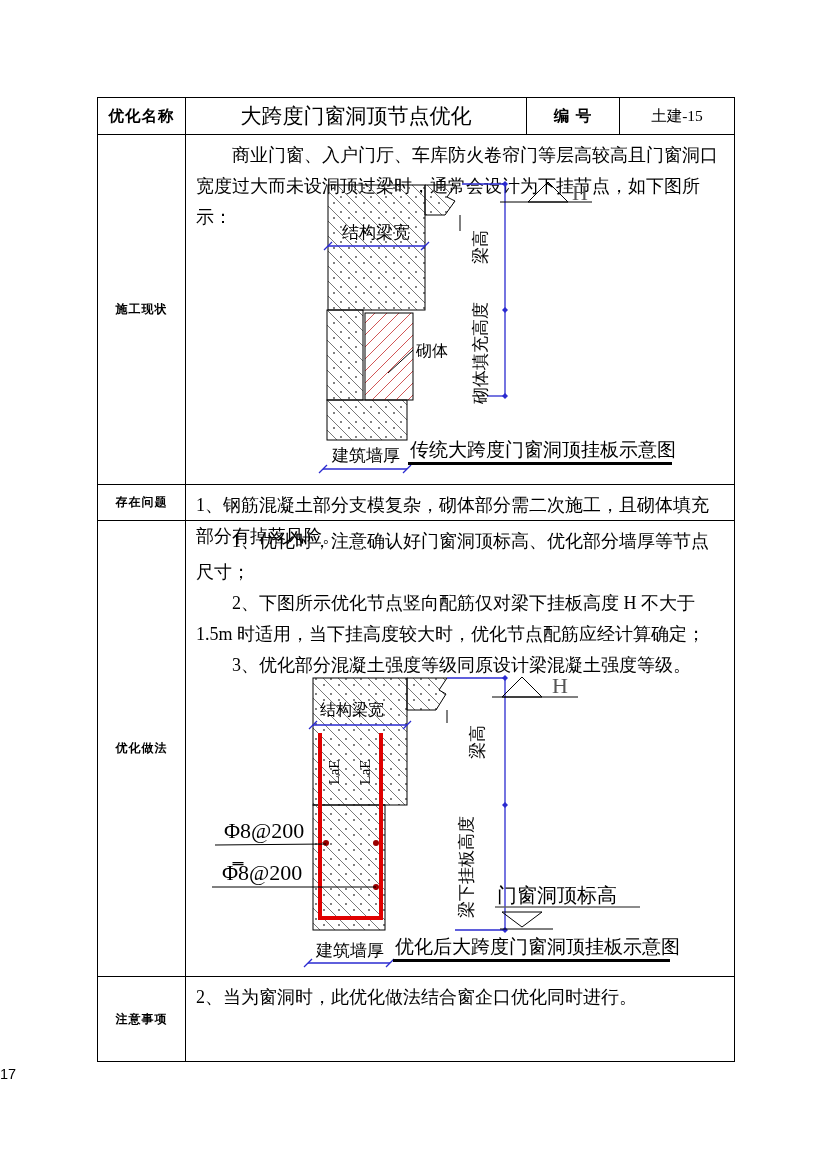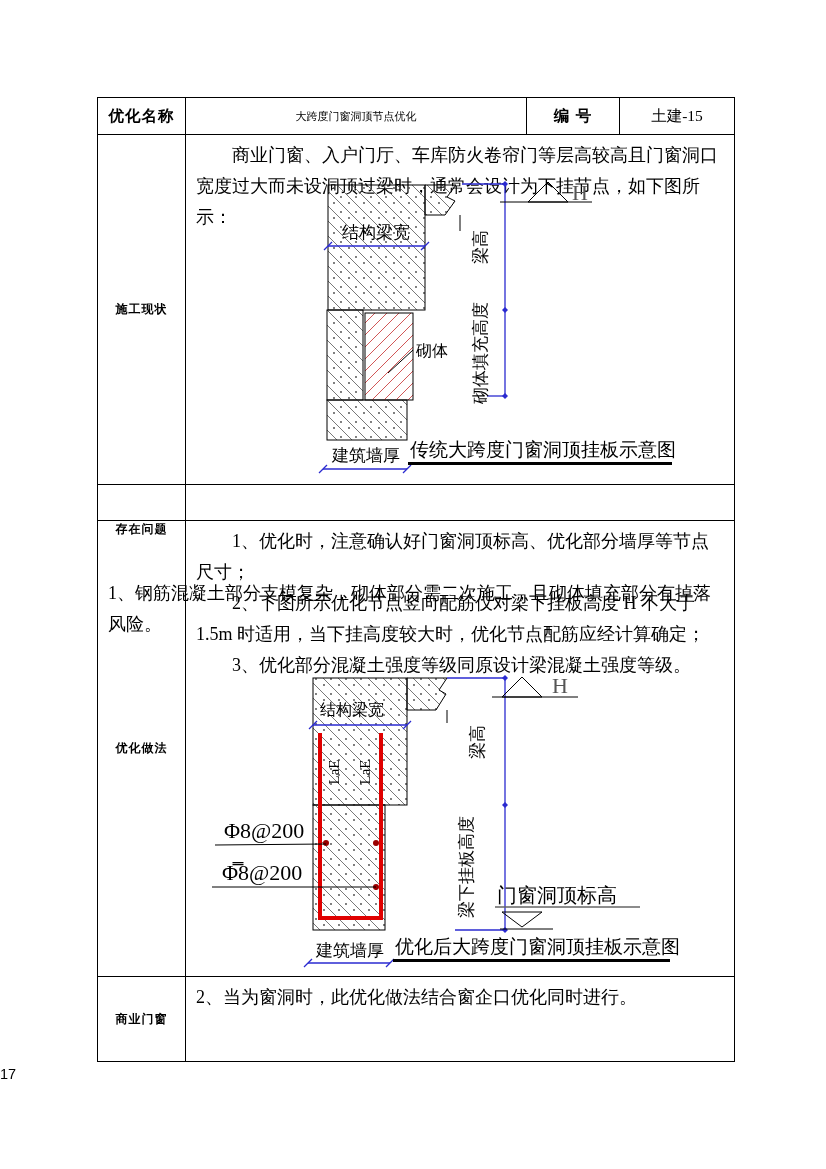--- a/index.html
+++ b/index.html
@@ -8,31 +8,31 @@
     font-family:"Liberation Serif","DejaVu Serif",serif; color:#000; overflow:hidden;padding-left:14px;
   }
   .tbl {
     position:absolute; left:97px; top:97px; width:638px; height:965px;
     border:1.4px solid #000; box-sizing:border-box; display:flex; flex-direction:column;
   }
   .row { display:flex; box-sizing:border-box; border-top:1px solid #000; }
   .row:first-child { border-top:none; }
   .r1 { height:36px; }
   .r2 { height:350px; }
-  .r3 { height:36px;flex-direction:column; }
+  .r3 { height:36px; }
   .r4 { height:456px; }
   .r5 { flex:1; }
   .labelcell {
     width:88px; flex:0 0 88px; border-right:1px solid #000; box-sizing:border-box;
     display:flex; align-items:center; justify-content:center;
     font-family:"Liberation Sans","DejaVu Sans",sans-serif; font-size:12px; font-weight:600;
     letter-spacing:1px;
   }
   .hlabel { font-weight:bold; font-size:15.5px; }
-  .vcell { flex:1; display:flex; align-items:center; justify-content:center; font-size:11px; }
+  .vcell { flex:1; display:flex; align-items:center; justify-content:center; font-size:21px; }
   .codelabel { width:94px; flex:0 0 94px; border-left:1px solid #000; border-right:1px solid #000; }
   .codeval { width:114px; flex:0 0 114px; font-size:15.5px; }
   .content { flex:1; padding:5px 10px 4px 10px; font-size:18px; line-height:1.72; box-sizing:border-box; }
   .content p { margin:0; }
   .ind { text-indent:2em; }
   .diagram { position:absolute; }
   .d1 { left:210px; top:178px; }
   .d2 { left:200px; top:660px; }
   svg text { font-family:"Liberation Serif","DejaVu Serif",serif; }
   .pagenum { position:absolute; left:0; right:0; top:1066px; text-align:left; font-size:14.5px;
@@ -69,21 +69,21 @@
     <div class="row r4">
       <div class="labelcell">优化做法</div>
       <div class="content">
         <p class="ind">1、优化时，注意确认好门窗洞顶标高、优化部分墙厚等节点尺寸；</p>
         <p class="ind">2、下图所示优化节点竖向配筋仅对梁下挂板高度 H 不大于 1.5m 时适用，当下挂高度较大时，优化节点配筋应经计算确定；</p>
         <p class="ind">3、优化部分混凝土强度等级同原设计梁混凝土强度等级。</p>
       </div>
     </div>
 
     <div class="row r5">
-      <div class="labelcell">商业门窗</div>
+      <div class="labelcell">注意事项</div>
       <div class="content">
         <p>2、当为窗洞时，此优化做法结合窗企口优化同时进行。</p>
       </div>
     </div>
 
   </div>
 
   <svg class="diagram d1" width="470" height="300" viewBox="0 0 470 300">
     <defs>
       <pattern id="p-conc" width="15" height="15" patternUnits="userSpaceOnUse">

